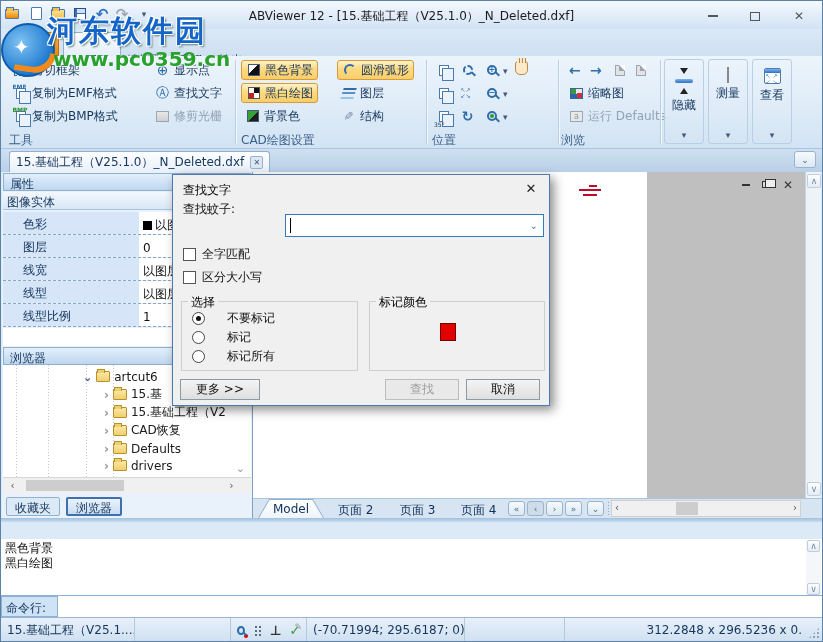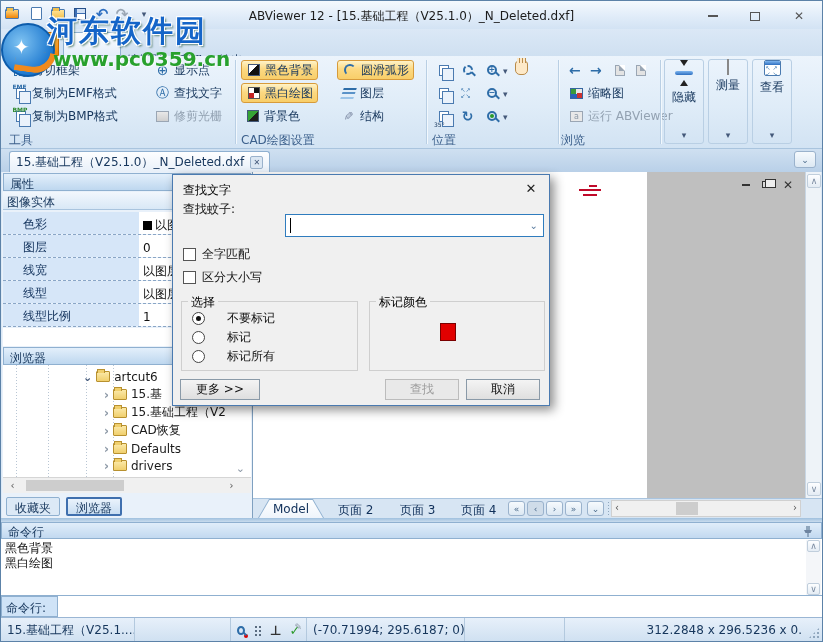--- a/index.html
+++ b/index.html
@@ -81,21 +81,21 @@
   .hand{width:13px;height:14px;background:#fde9c8;border:1px solid #b98b4a;border-radius:3px 3px 5px 5px;position:relative}
   .hand::before{content:"";position:absolute;top:-4px;left:1px;width:9px;height:5px;
        background:repeating-linear-gradient(90deg,#fde9c8 0 2px,#b98b4a 2px 3px)}
   .g-back::before{content:"←";color:#2e6da8;font-size:14px;font-weight:bold}
   .g-fwd::before{content:"→";color:#2e6da8;font-size:14px;font-weight:bold}
   .pagegray{width:10px;height:11px;background:#e3e3e3;border:1px solid #9aa6b4;position:relative}
   .pagegray::after{content:"";position:absolute;right:-1px;top:-1px;border:3px solid #fff;border-left-color:#9aa6b4;border-bottom-color:#9aa6b4}
   .thumbgrid{width:13px;height:11px;border:1px solid #3566a0;background:conic-gradient(#e8e8e8 0 25%,#c33 0 50%,#2a62b8 0 75%,#3a9a3a 0)}
   .acadicon{width:13px;height:11px;border:1px solid #9aa6b4;background:#e8e8e8;color:#8c98a6;font-size:8px;display:flex;align-items:center;justify-content:center}
   .bigbtn{position:absolute;top:3px;width:40px;height:85px;border:1px solid #b9cfe4;border-radius:3px;
-      display:flex;flex-direction:column;align-items:center;gap:3px;color:#16365c}
+      display:flex;flex-direction:column;align-items:center;padding-top:8px;gap:3px;color:#16365c}
   .bigbtn .g-dd{margin-top:auto;margin-bottom:2px}
   .hideicon{display:flex;flex-direction:column;align-items:center;gap:1px}
   .tri-d{width:0;height:0;border:4px solid transparent;border-top:6px solid #222}
   .tri-u{width:0;height:0;border:4px solid transparent;border-bottom:6px solid #222}
   .bluebar{width:18px;height:4px;border-radius:2px;background:linear-gradient(#7db5ef,#2e6fc0)}
   .ruler{width:20px;height:9px;border:1px solid #888;background:linear-gradient(#fafafa,#d8d8d8);position:relative}
   .ruler::before{content:"";position:absolute;left:1px;top:0;right:1px;height:4px;
       background:repeating-linear-gradient(90deg,#888 0 1px,transparent 1px 4px)}
   .rdots{width:20px;height:4px;background-image:radial-gradient(#2e6fc0 1.2px,transparent 1.2px);background-size:4px 4px;background-position:1px 1px}
   .viewicon{width:17px;height:16px;border:1px solid #4a7ab0;border-radius:2px;background:#fff;position:relative;overflow:hidden}
@@ -404,21 +404,21 @@
     <div class="rbtn" style="left:564px;top:27px">
       <span class="ricon">
           <span class="thumbgrid"></span>
         </span>
       <span>缩略图</span>
       </div>
     <div class="rbtn dis" style="left:564px;top:50px">
       <span class="ricon">
           <span class="acadicon">a</span>
         </span>
-      <span>运行 ABViewer</span>
+      <span>运行 Defaults</span>
       </div>
     <div class="glabel" style="left:560px;width:100px">浏览</div>
     <div class="gsep" style="left:659px"></div>
 
     <div class="bigbtn" style="left:663px">
       <span class="hideicon">
           <span class="tri-d"></span>
           <span class="bluebar"></span>
           <span class="tri-u"></span>
         </span>
@@ -555,28 +555,20 @@
     <div class="navbtn" style="left:334px">⌄</div>
     <div class="dotsep" style="left:354px"></div>
     <div id="hscroll2">
       <span class="larr" style="position:absolute;left:3px;top:1px;color:#555;font-size:10px">‹</span>
       <span class="thumb"></span>
       <span class="rarr" style="position:absolute;right:3px;top:1px;color:#555;font-size:10px">›</span>
     </div>
   </div>
 
   <div id="splitter"></div>
-  <div id="cmdhdr">
-    <span>命令行</span>
-    <svg width="10" height="13" style="position:absolute;right:8px;top:2px">
-      <rect x="3" y="1" width="4" height="4" fill="#8fa6bd"></rect>
-        <path d="M1 5 h8 l-1.5 3 h-5z" fill="#6d84a0"></path>
-        <line x1="5" y1="8" x2="5" y2="12" stroke="#55708e"></line>
-      </svg>
-  </div>
   <div id="cmdlog">
     <div>黑色背景</div>
     <div>黑白绘图</div>
   </div>
   <div id="cmdscroll">
     <span class="scr-arrow" style="top:0;width:13px;height:12px">∧</span>
     <span class="scr-arrow" style="bottom:0;width:13px;height:12px">∨</span>
   </div>
   <div id="cmdinput">
     <div id="cmdprompt">命令行:</div>

